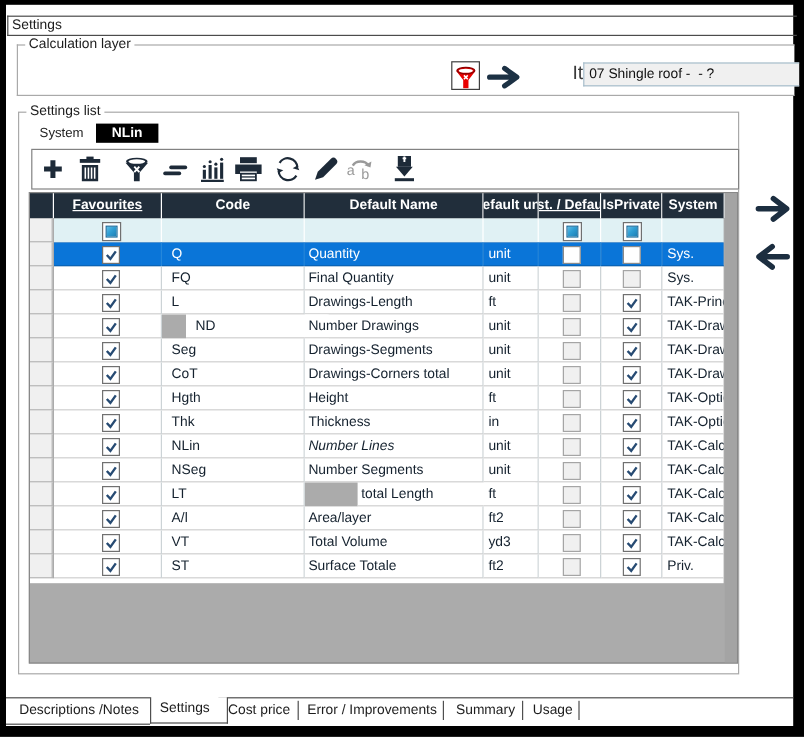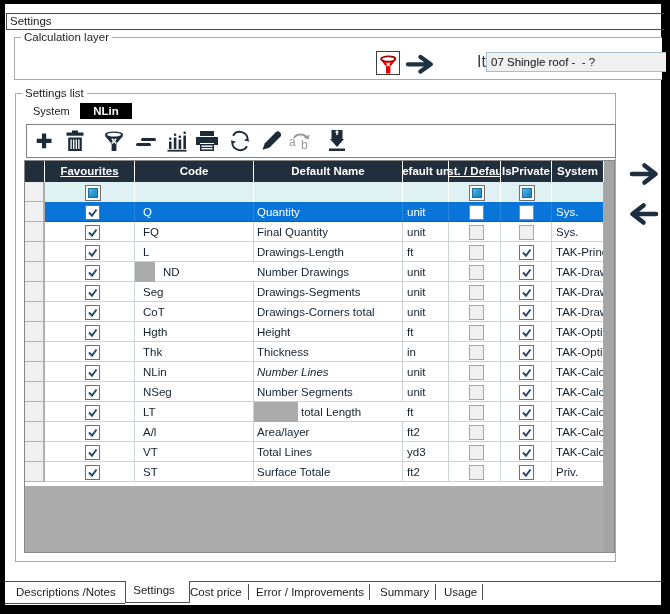--- a/index.html
+++ b/index.html
@@ -456,21 +456,21 @@
 <div class="rowg">
  <div class="selcell" style="top:281px;"></div>
  <div class="cell" style="left:20px;top:281px;width:90px;">
           <span class="cb" style="left:40px;top:3px;">
             <svg class="chk" width="13" height="13">
               <path d="M3 6.5 l3 3.2 l4.5 -6.2" stroke="#274b73" stroke-width="2" fill="none"></path>
             </svg>
           </span>
         </div>
  <div class="cell" style="left:110px;top:281px;width:119px;padding-left:8px;">VT</div>
- <div class="cell" style="left:229px;top:281px;width:149px;padding-left:3px;">Total Lines</div>
+ <div class="cell" style="left:229px;top:281px;width:149px;padding-left:3px;">Total Volume</div>
  <div class="cell" style="left:378px;top:281px;width:46px;padding-left:4px;">yd3</div>
  <div class="cell" style="left:424px;top:281px;width:52px;">
           <span class="cbg" style="left:20px;top:3px;"></span>
         </div>
  <div class="cell" style="left:476px;top:281px;width:51px;">
           <span class="cb" style="left:18px;top:3px;">
             <svg class="chk" width="13" height="13">
               <path d="M3 6.5 l3 3.2 l4.5 -6.2" stroke="#274b73" stroke-width="2" fill="none"></path>
             </svg>
           </span>

